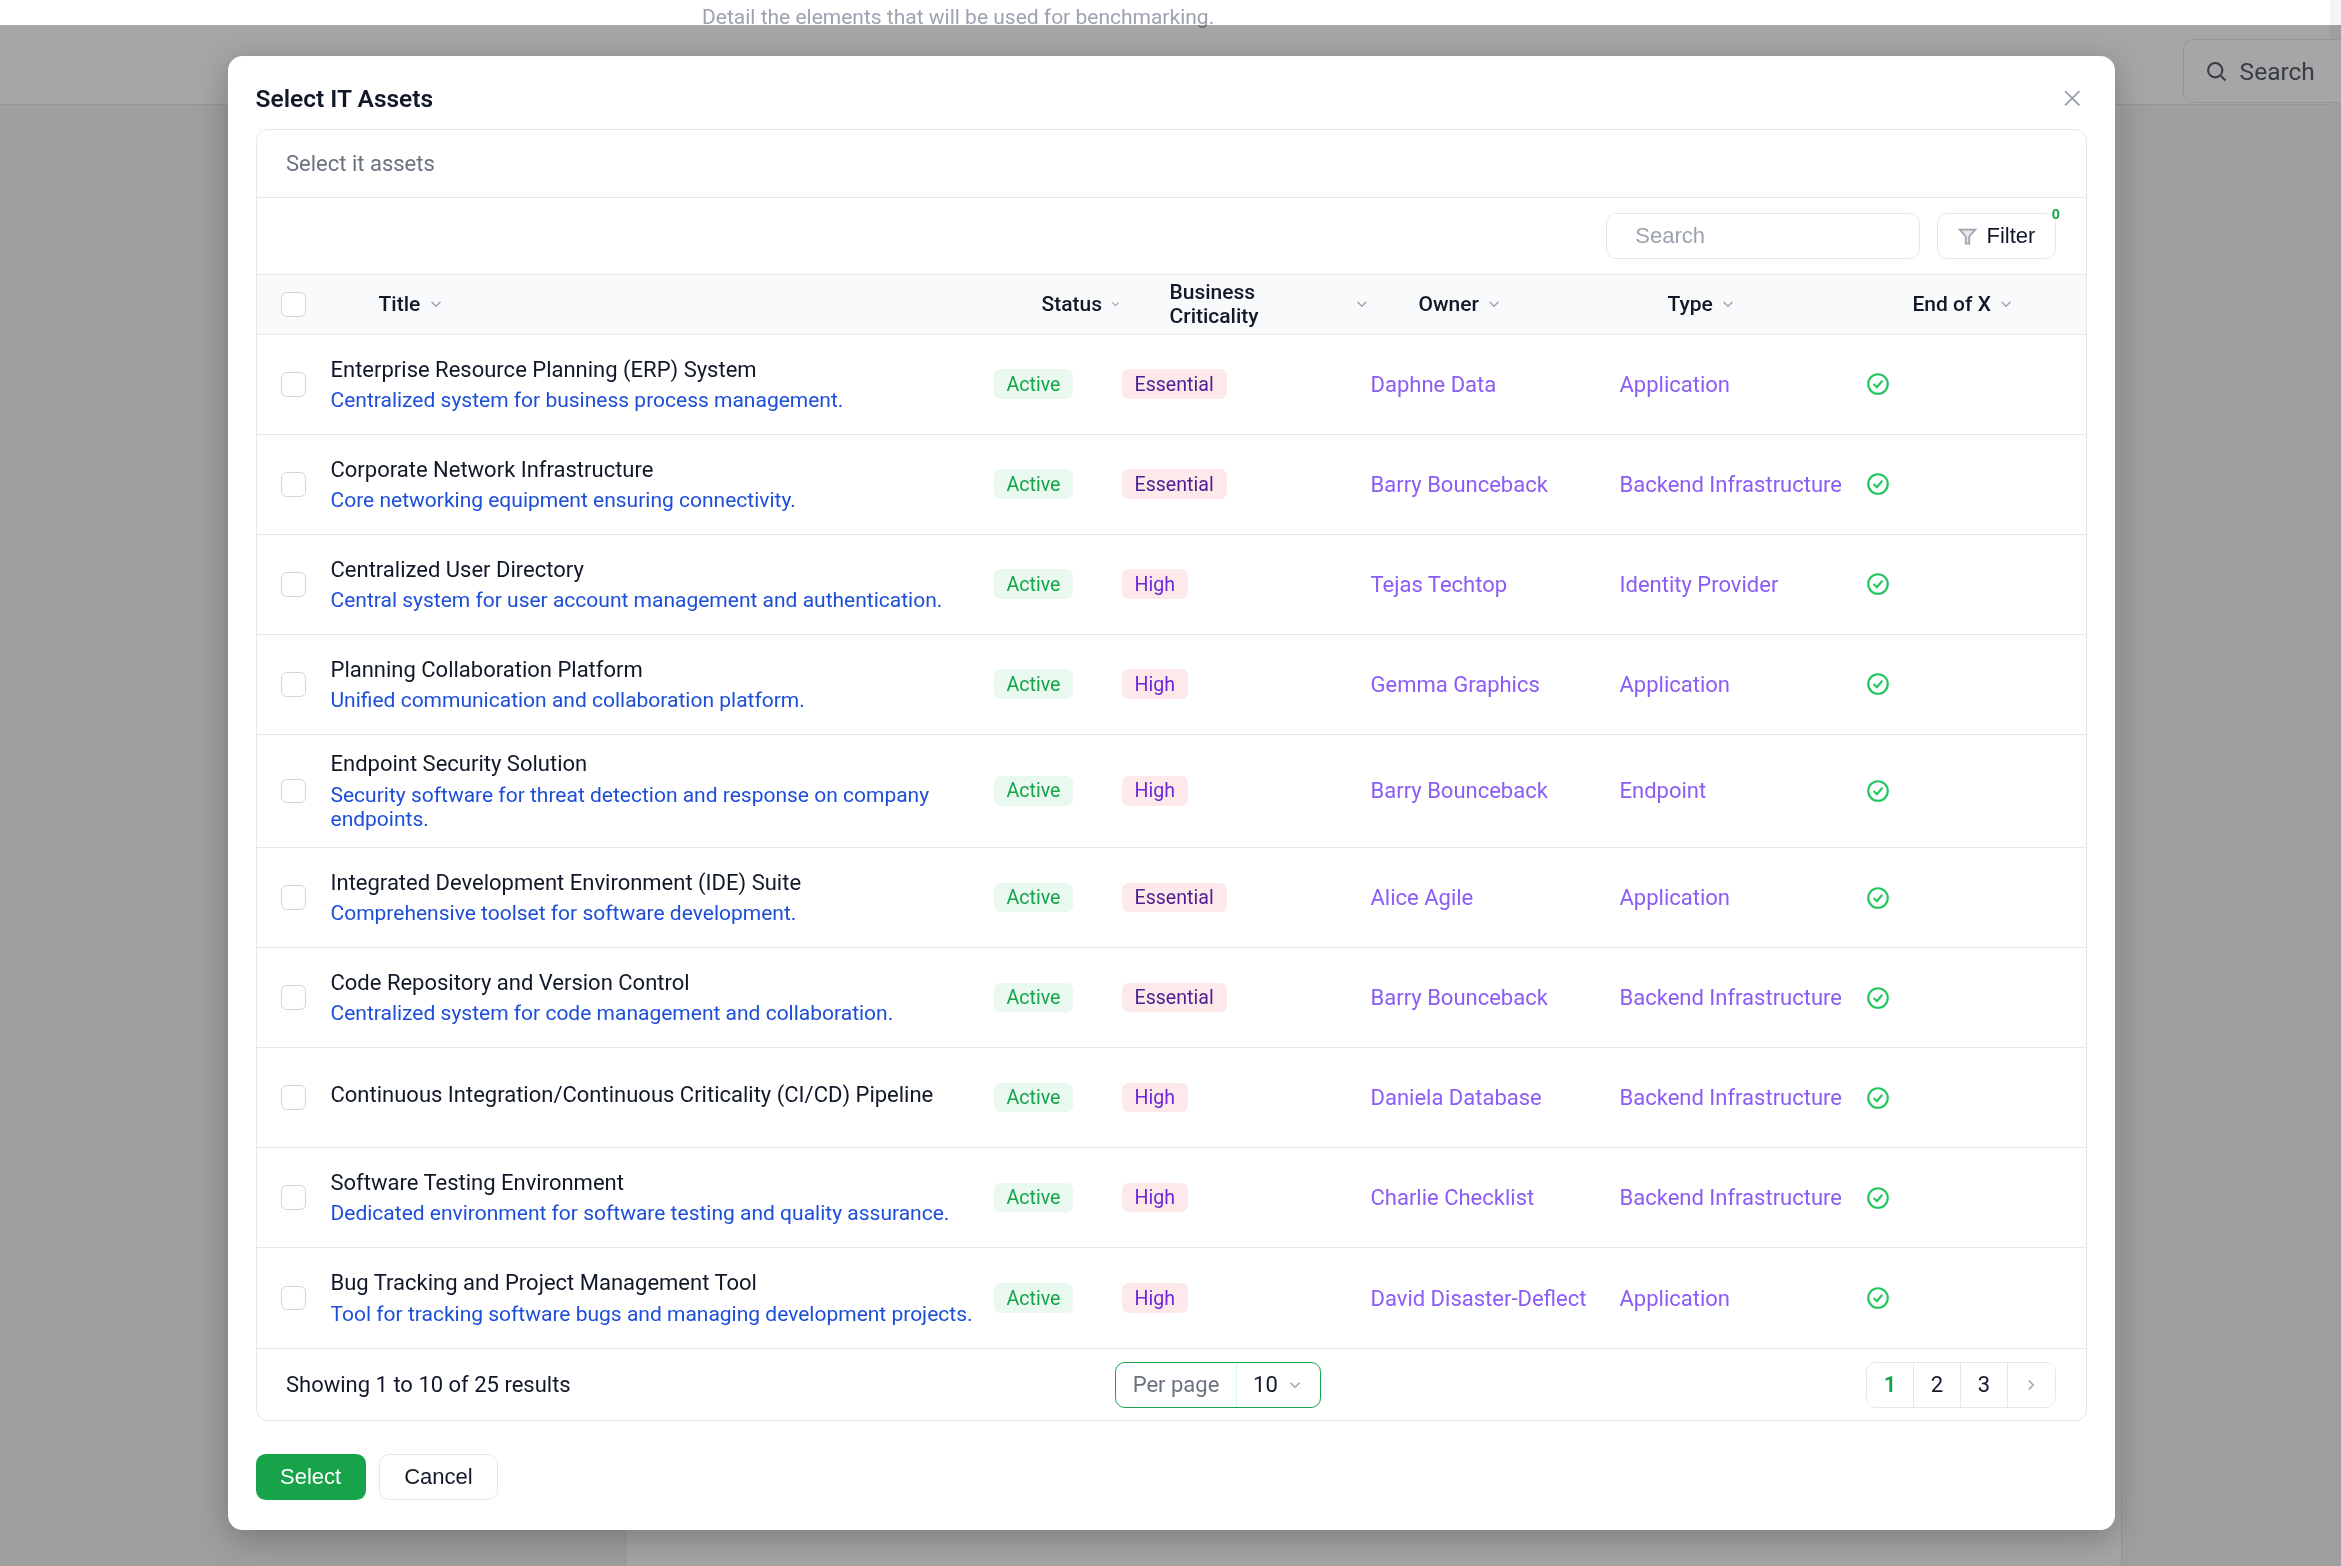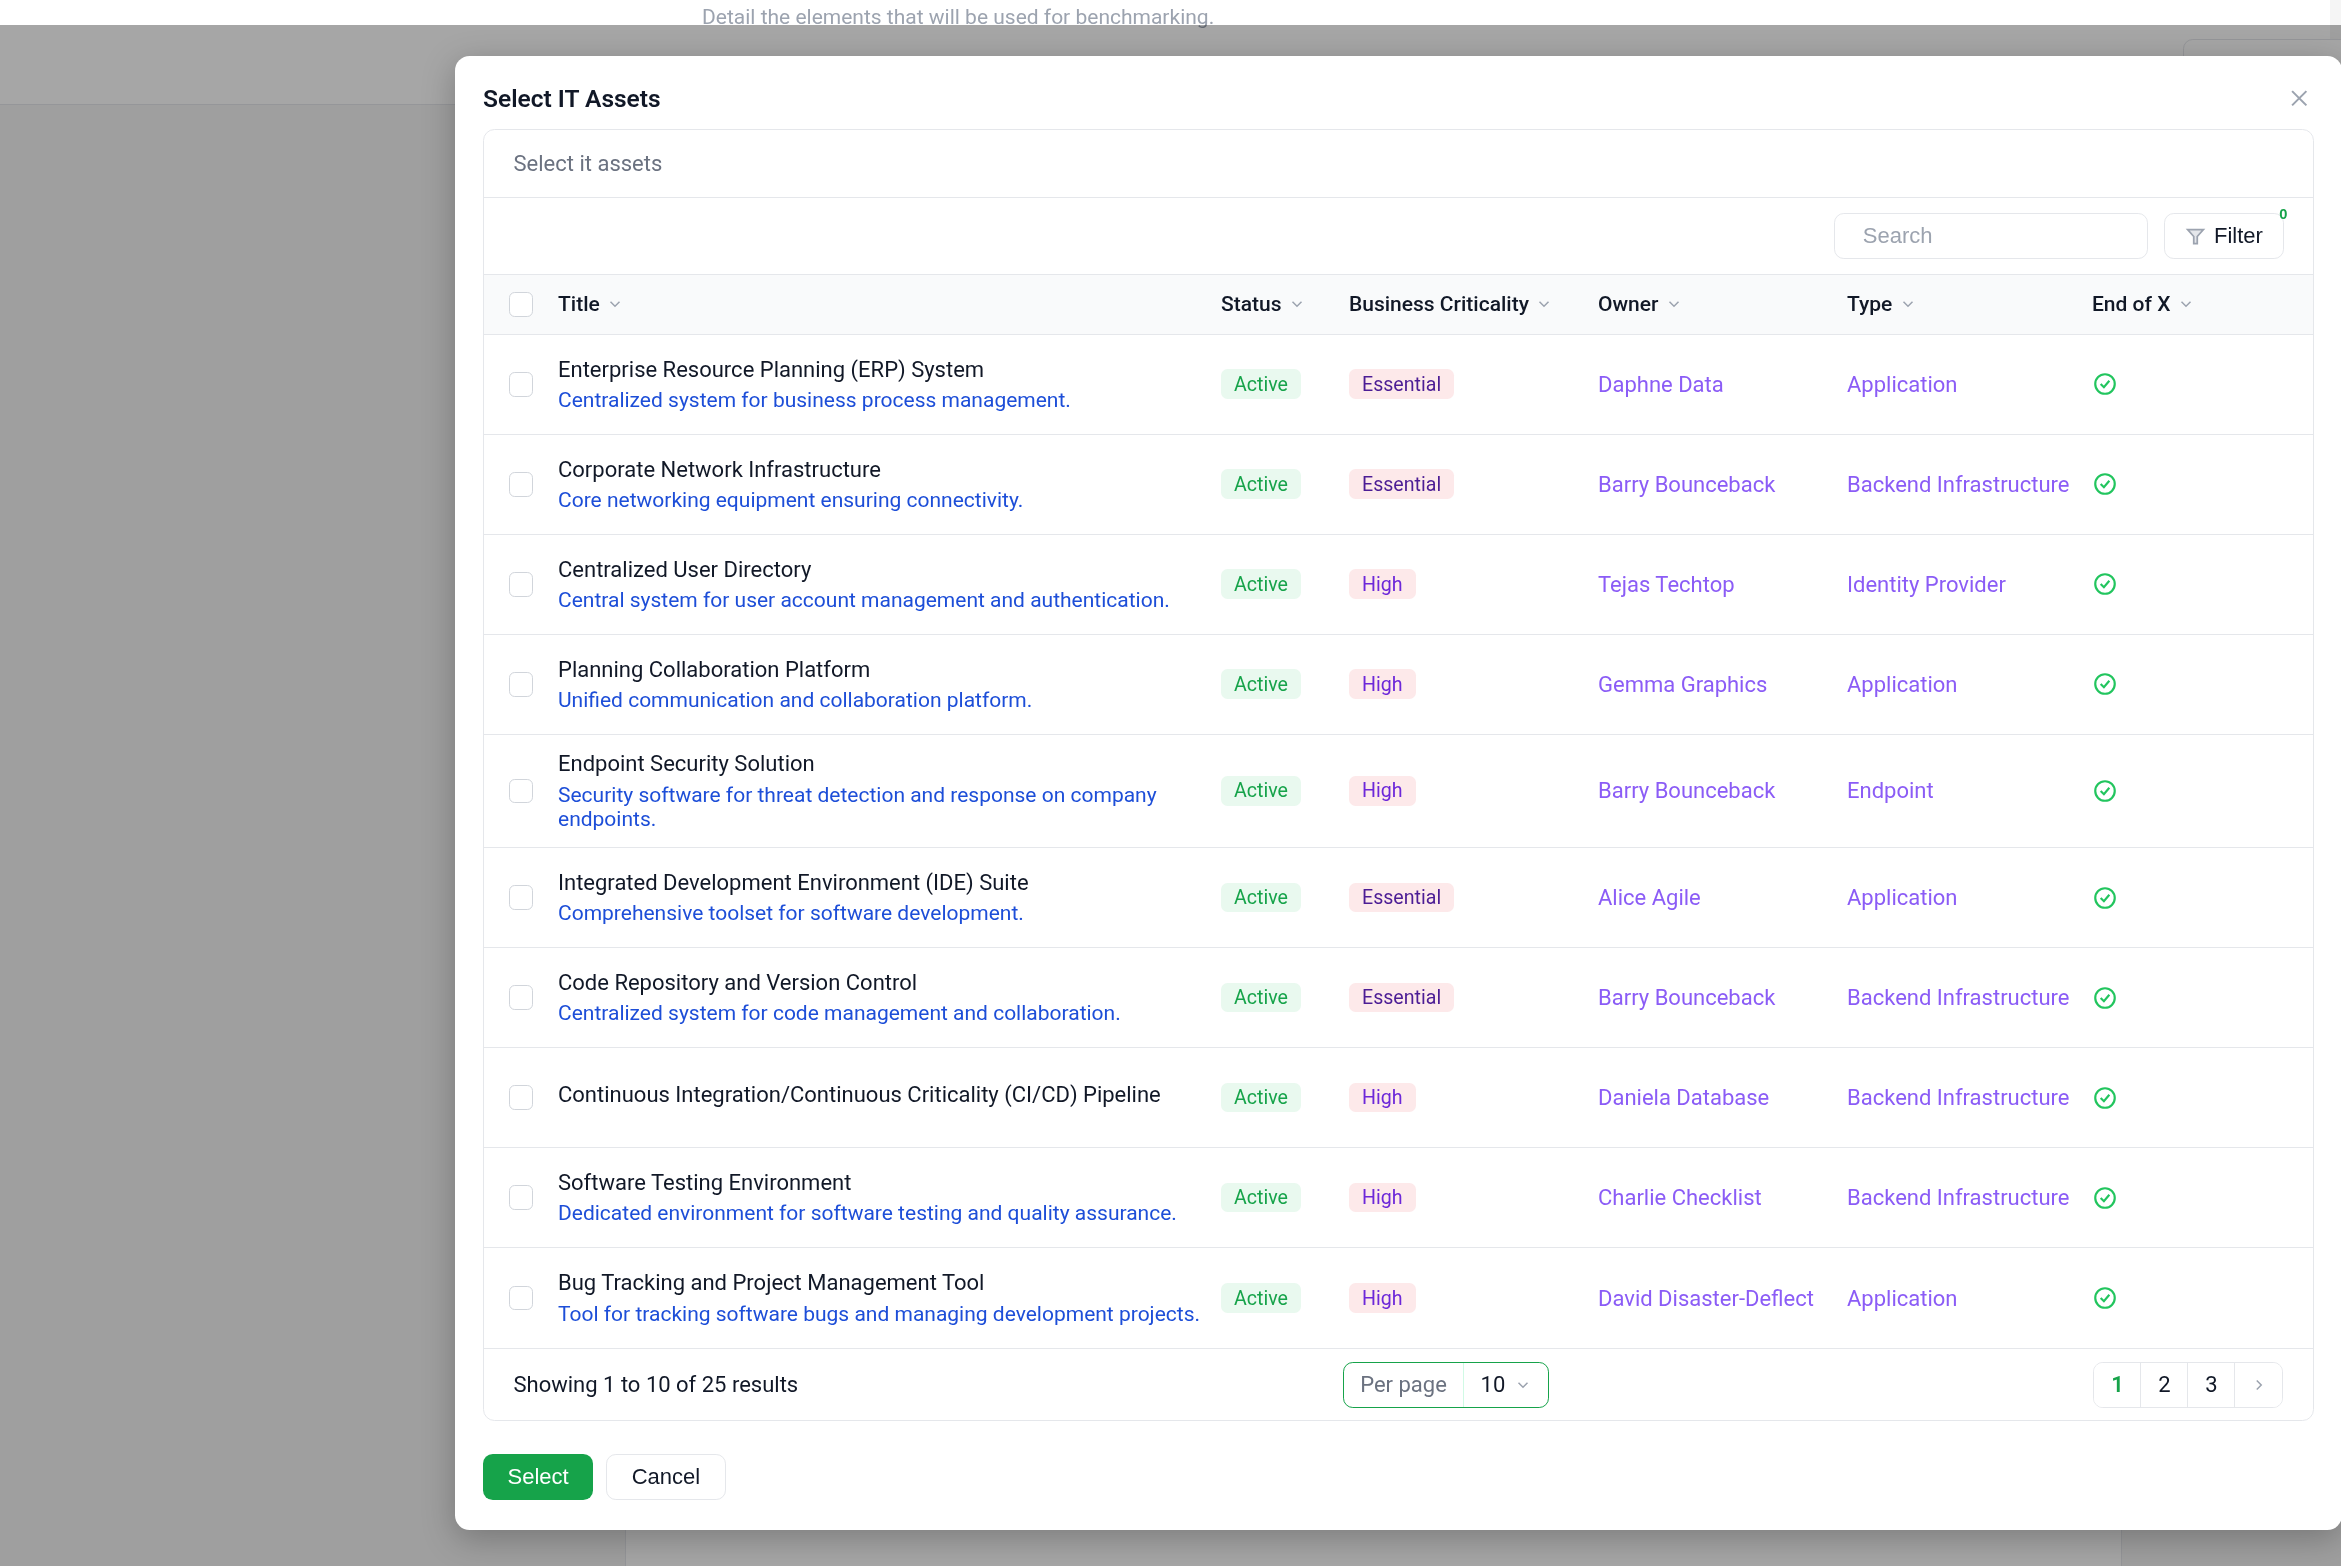--- a/index.html
+++ b/index.html
@@ -55,21 +55,21 @@
   }
 
   
   .overlay {
     position: absolute;
     inset: 0;
     top: 24.5px;
     background: rgba(0,0,0,0.35);
     display: flex;
     align-items: flex-start;
-    justify-content: flex-end;
+    justify-content: center;
     padding-top: 31px;
   }
 
   
   .modal {
     width: 1887px;
     background: #fff;
     border-radius: 14.7px;
     box-shadow: 0 8.2px 33px rgba(0,0,0,0.25);
     display: flex;
@@ -163,21 +163,21 @@
     align-items: center;
     background: #f9fafb;
     border-top: 0.8px solid #e5e7eb;
     border-bottom: 0.8px solid #e5e7eb;
     height: 61px;
     padding: 0 0;
     font-size: 21px;
     font-weight: 500;
     color: #111827;
   }
-  .th { display: flex; align-items: center; gap: 6.5px; cursor: pointer; }
+  .th { display: flex; align-items: center; gap: 6.5px; cursor: pointer; margin-left: 48px; }
   .th svg { color: #9ca3af; }
   .check-cell { display: flex; align-items: center; justify-content: center; }
 
   .checkbox {
     width: 24.5px; height: 24.5px;
     border: 1.6px solid #d1d5db;
     border-radius: 5.7px;
     background: #fff;
     cursor: pointer;
   }

